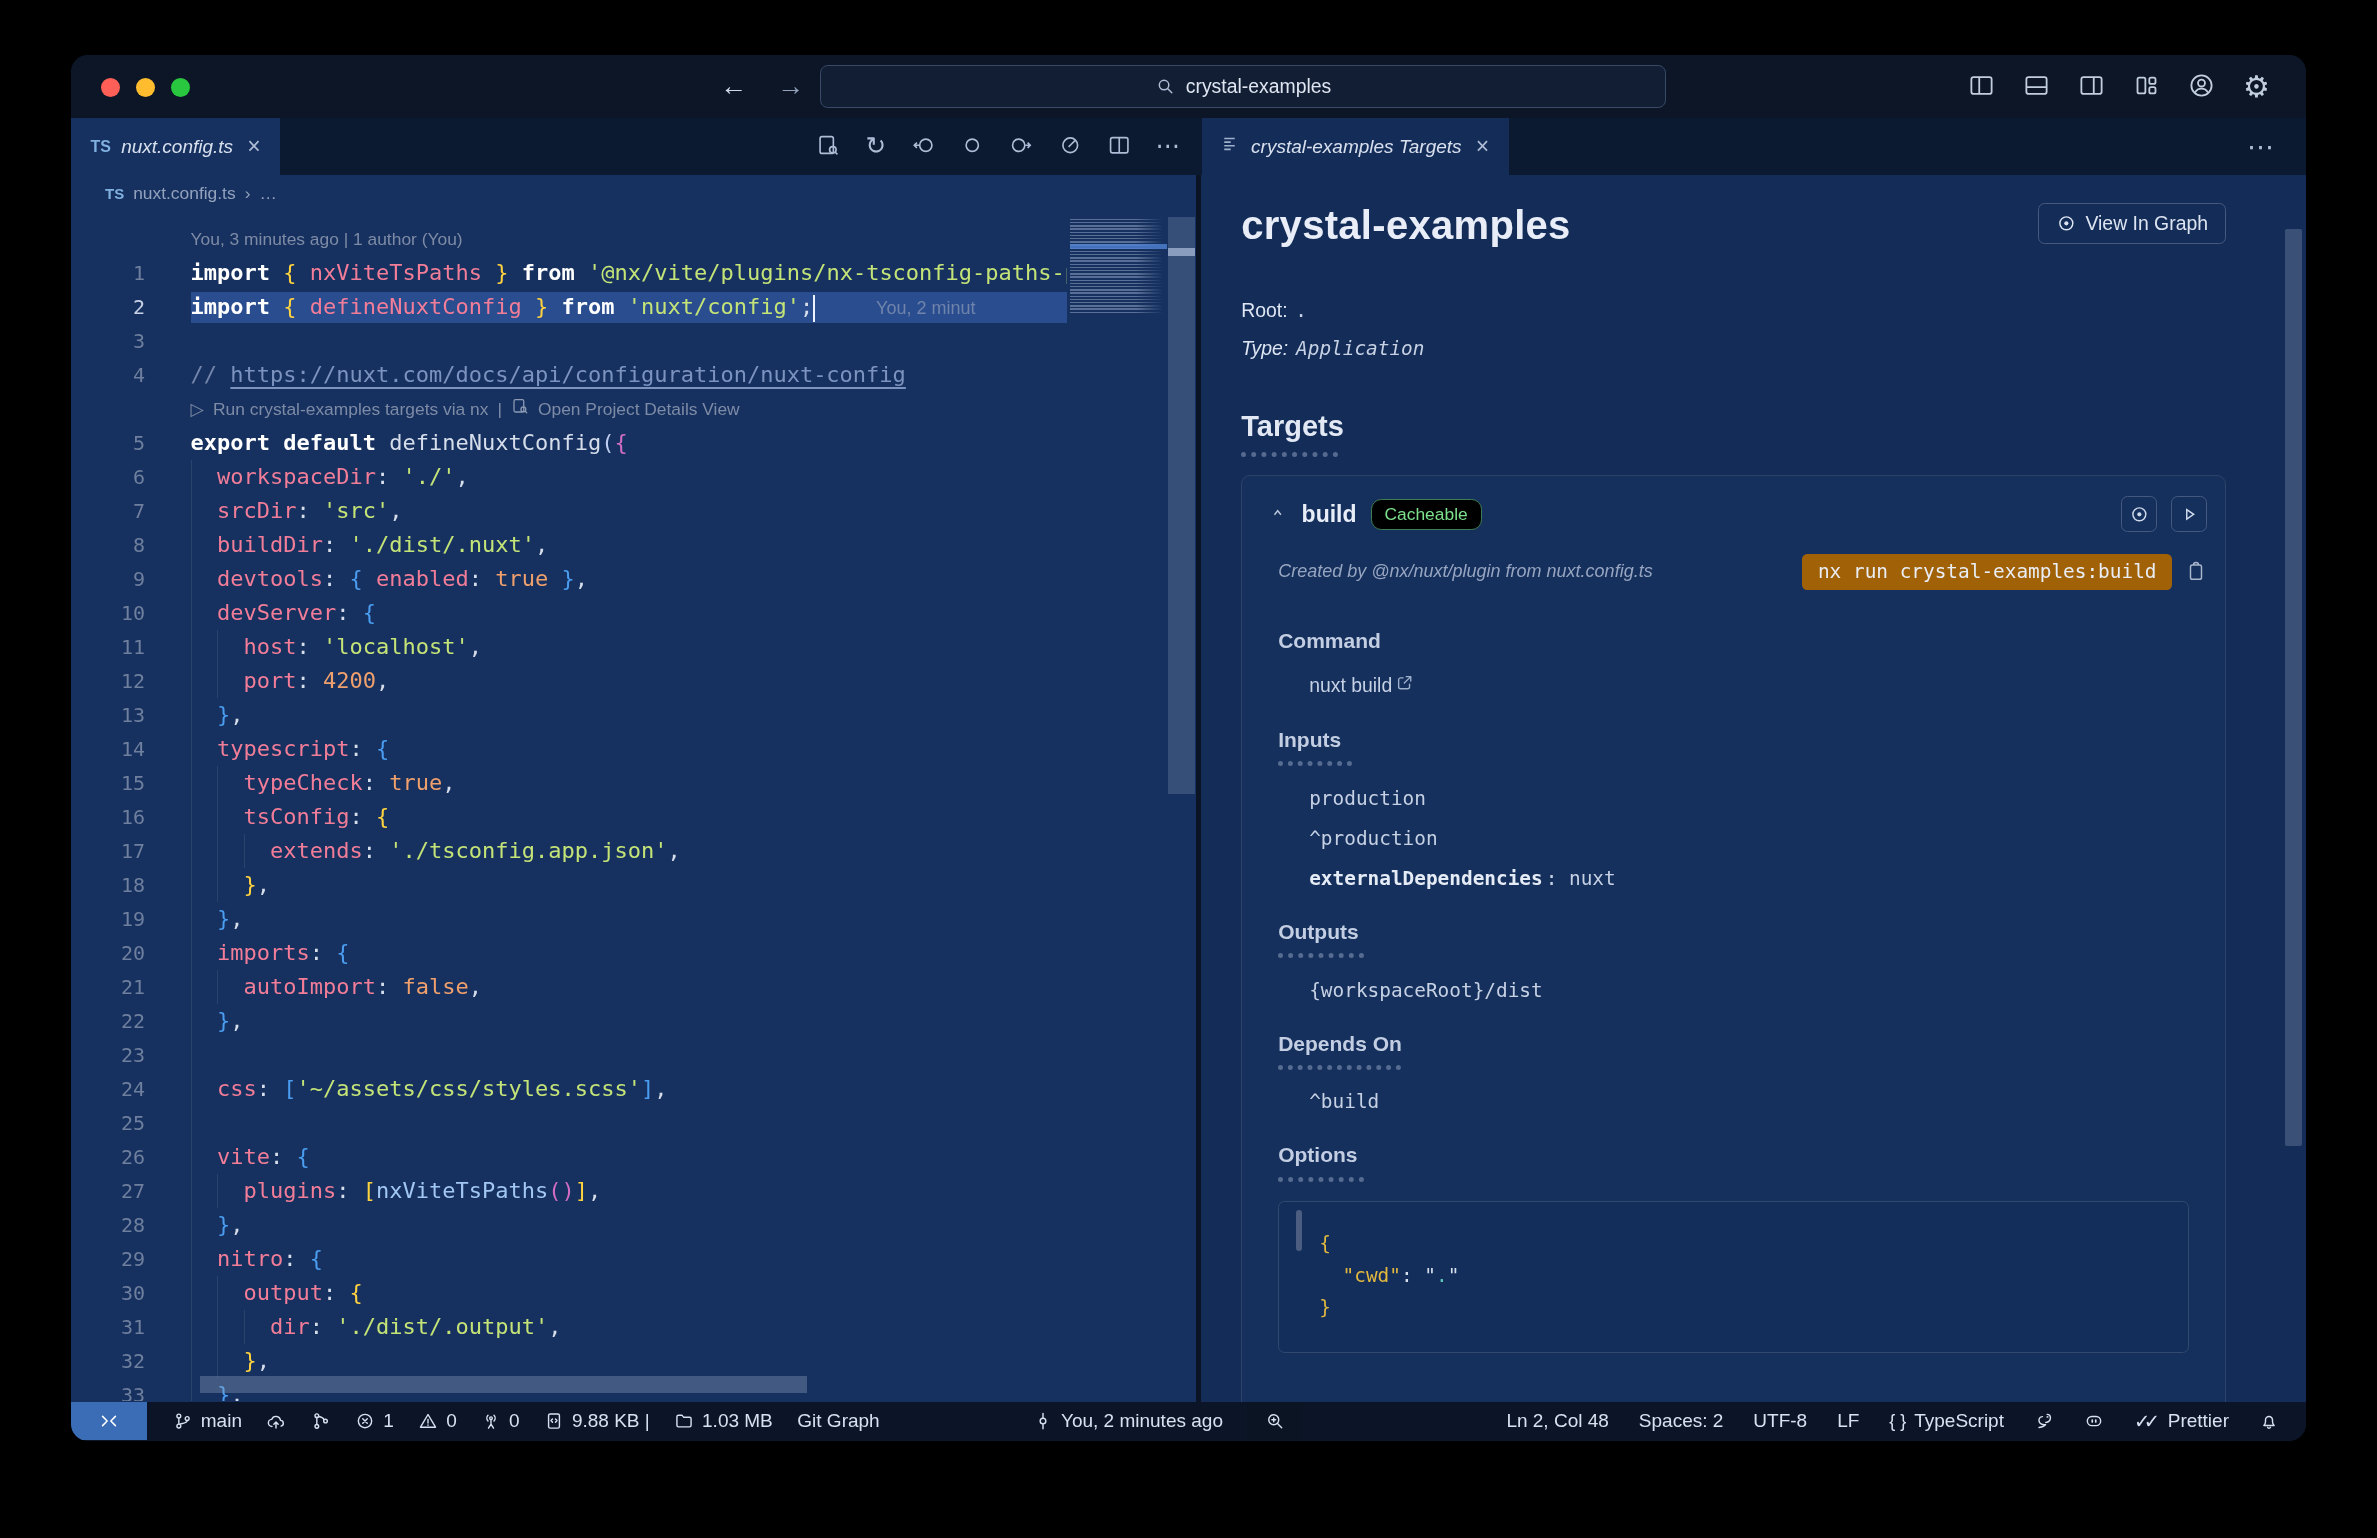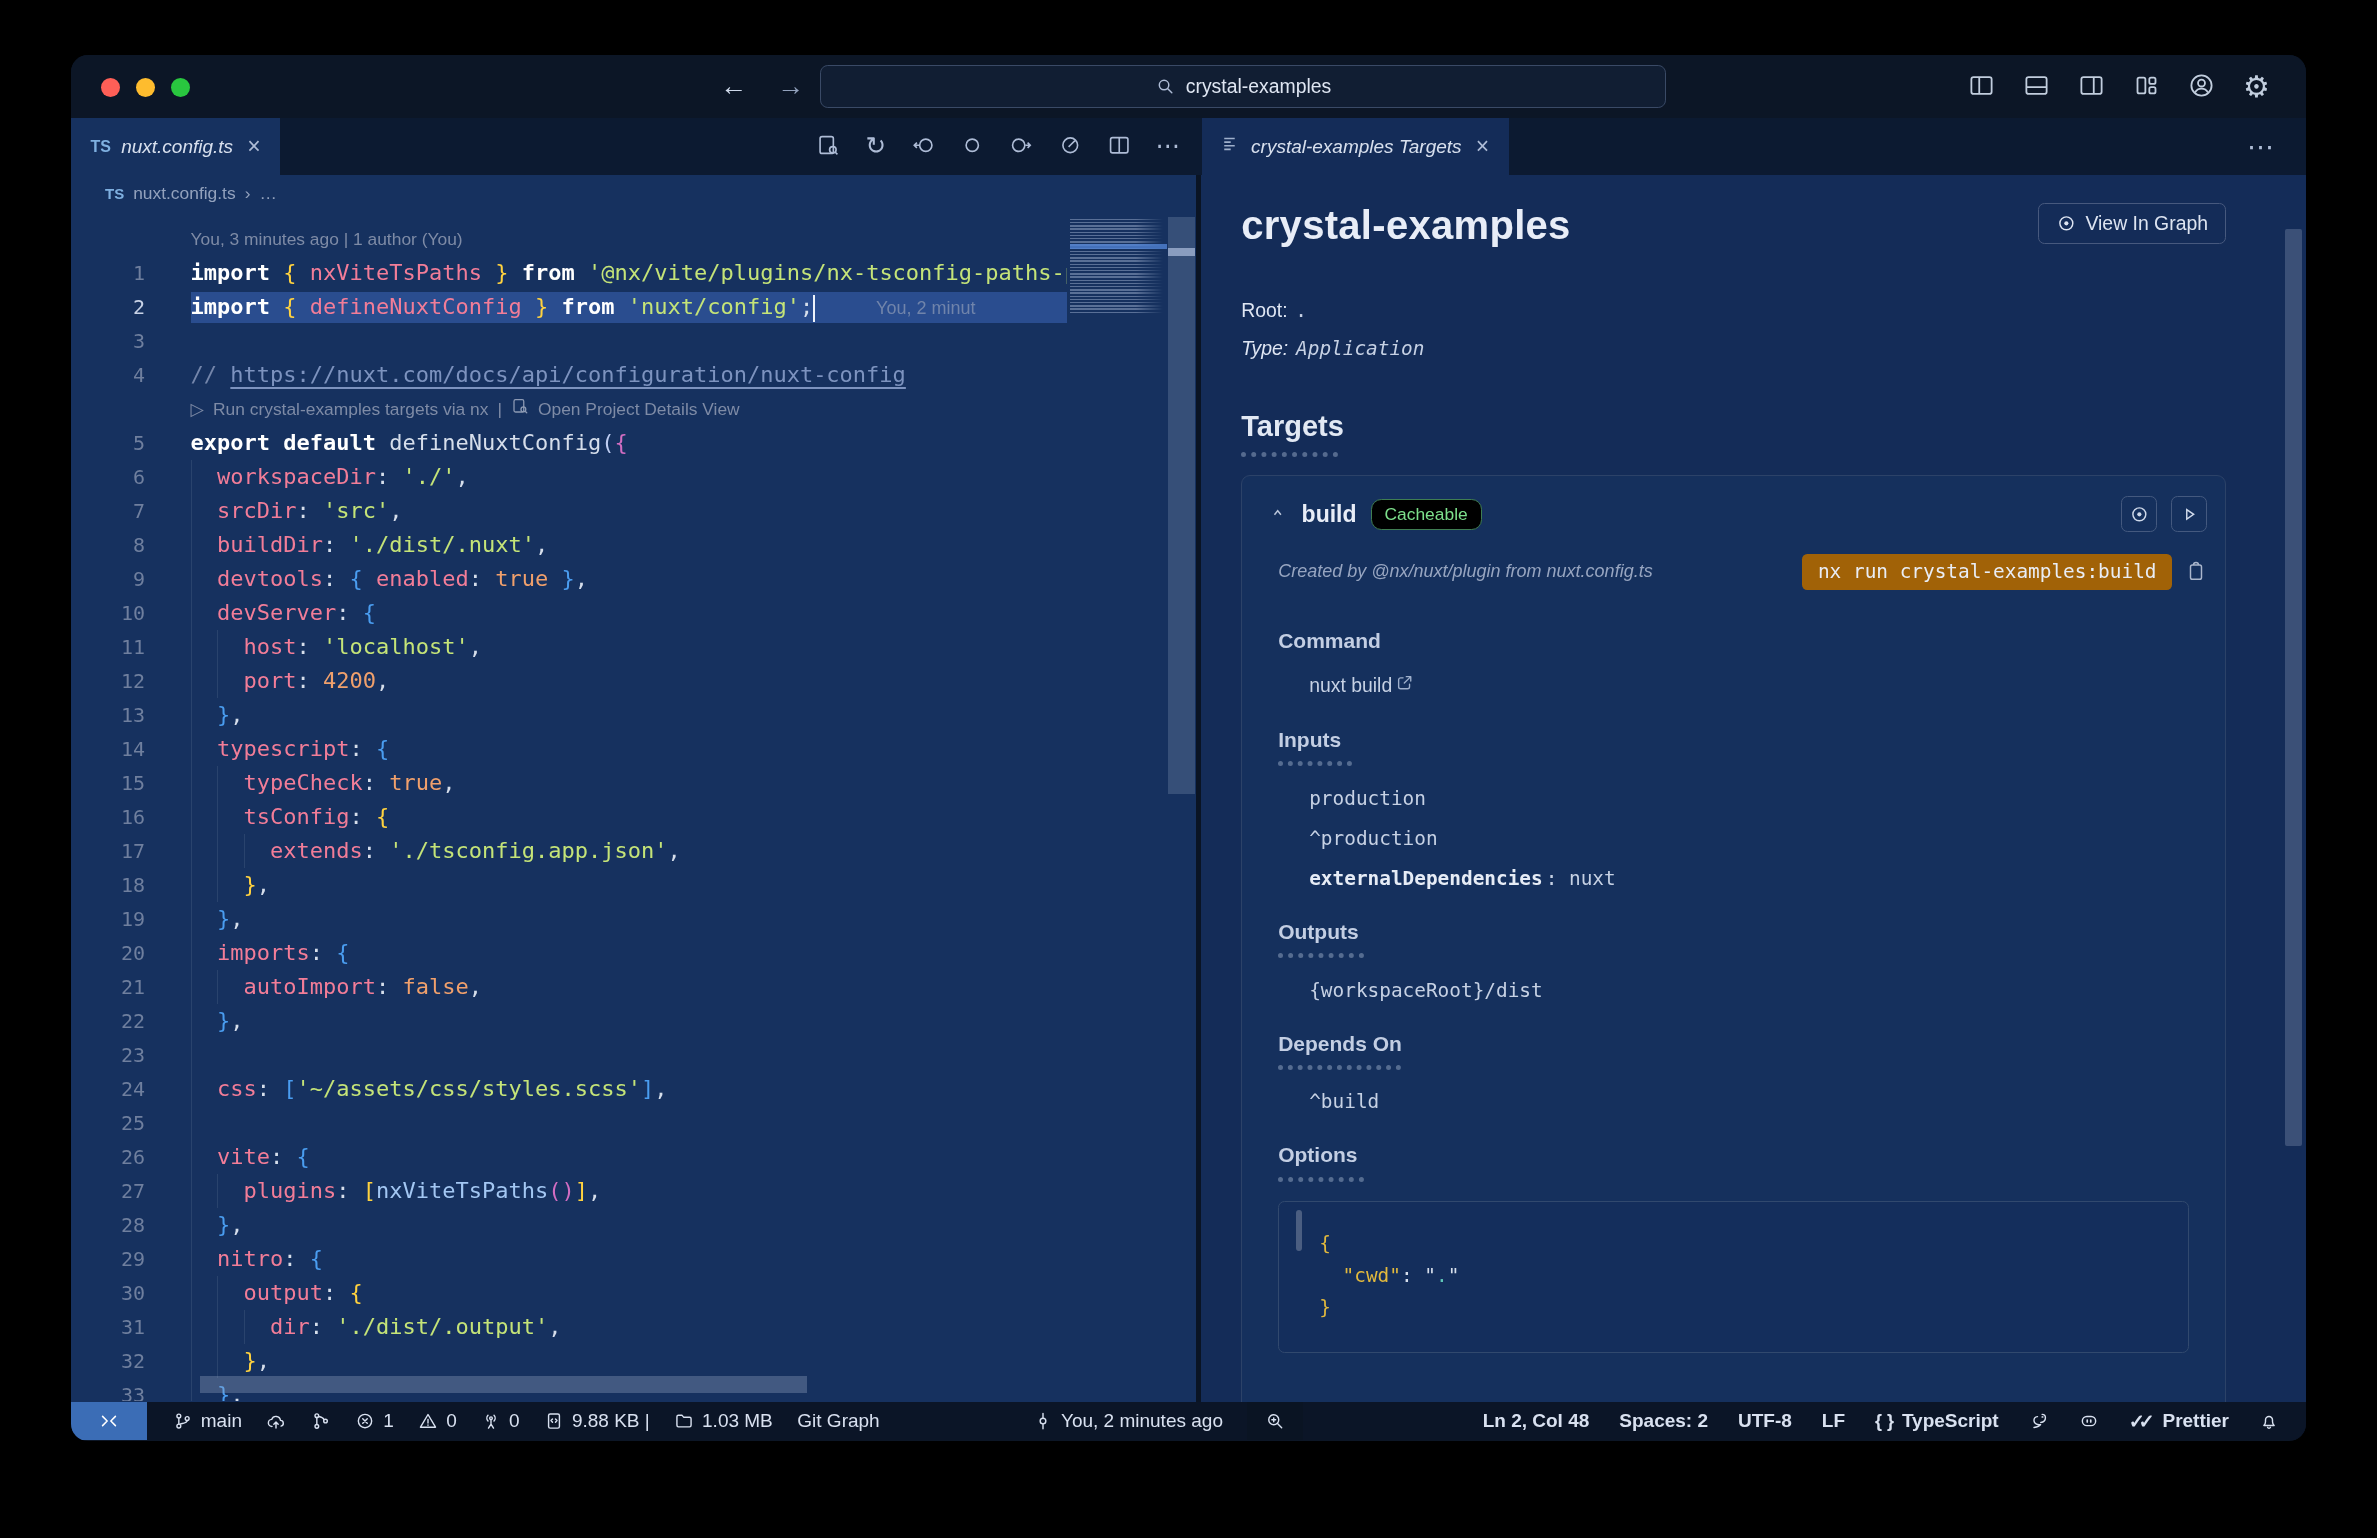--- a/index.html
+++ b/index.html
@@ -129,21 +129,21 @@
   .cursor-bar { position:absolute; left:17px; top:7.8px; width:5.8px; height:41px;
                 background:rgba(120,135,160,.55); border-radius:3.2px; }
   .o-gold{color:#e2b93d} .o-teal{color:#5fc6b8} .o-w{color:#d6deeb}
   .panel-scroll { position:absolute; right:3.9px; top:54px; width:17px; height:917px;
                   background:rgba(142,158,188,.32); border-radius:1.9px; }
 
   
   .statusbar { height:38px; background:#0b1527; display:flex; align-items:center;
                font-size:19px; color:#d9e1f0; }
   .sb-left,.sb-right { display:flex; align-items:center; height:100%; }
-  .sb-right { margin-left:auto; padding-right:27px;font-weight:bold; }
+  .sb-right { margin-left:auto; padding-right:27px; }
   .sb-item { display:flex; align-items:center; gap:7.8px; margin-right:24.5px; height:100%; }
   .sb-right .sb-item { margin-right:0; margin-left:30px; }
   .sb-item svg { width:20px; height:20px; }
   .sb-remote { width:76px; height:100%; background:#3b6db6; display:flex; align-items:center;
                justify-content:center; margin-right:26px; color:#fff; }
   .sb-remote svg { width:22px; height:22px; }
   .sb-block { background:#0a1423; padding:0 18px; margin-right:24.5px; }
   .sb-gap { margin-left:129px; }
   .dcheck { letter-spacing:-6.5px; padding-right:6.5px; font-size:19.4px; }
   .braces-txt { font-size:18px; }

